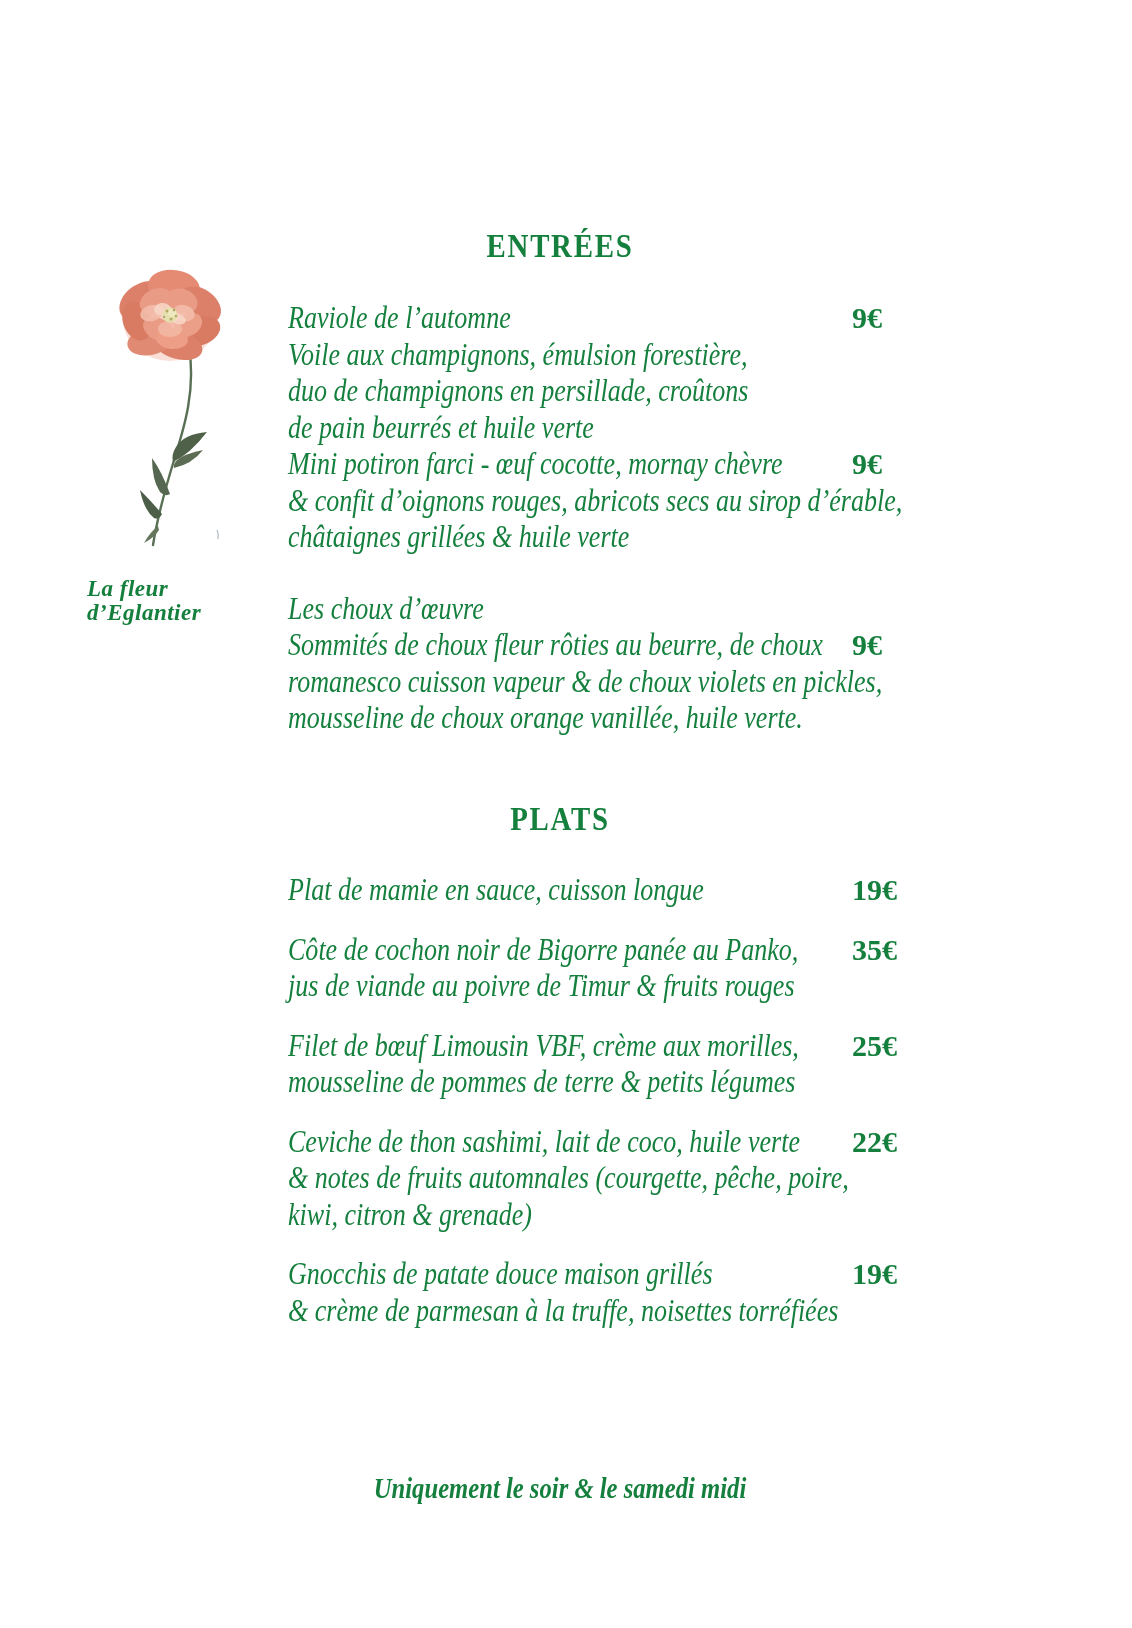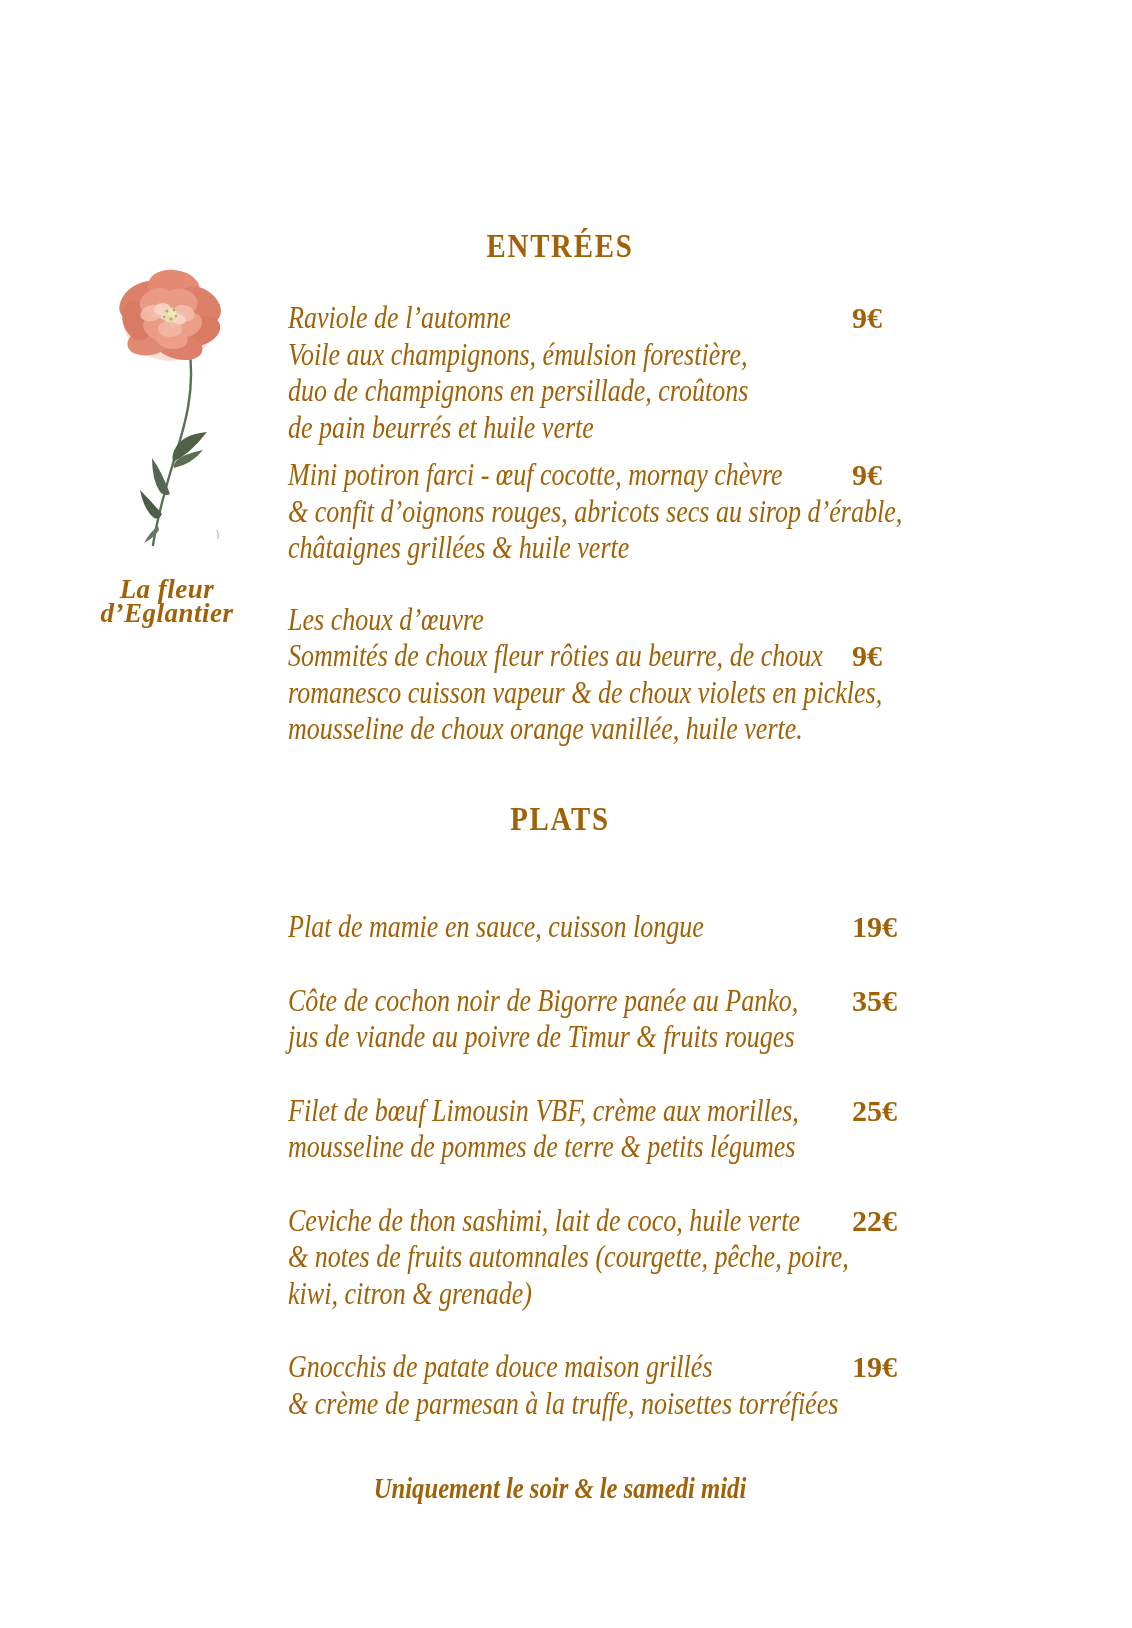--- a/index.html
+++ b/index.html
@@ -1,20 +1,20 @@
 <!DOCTYPE html>
 <html><head>
 <meta charset="utf-8">
 <style>
   html,body{margin:0;padding:0;background:#ffffff;}
   .page{
     position:relative;
     width:1132px;height:1628px;
     background:#ffffff;
-    color:#a16207;
+    color:#15803d;
     font-family:"Liberation Serif", serif;
     overflow:hidden;
   }
   .section-title{
     position:absolute;left:0;width:1120px;
     text-align:center;
     font-weight:700;
     font-size:34px;
     letter-spacing:2px;
     transform:scaleX(.85);
@@ -22,23 +22,23 @@
     white-space:nowrap;
   }
   .entrees-title{top:227px;}
   .plats-title{top:800px;}
   .items{
     position:absolute;left:288px;width:780px;
   }
   .entrees-items{top:300px;}
   .plats-items{top:872px;}
   .item{position:relative;}
-  .entrees-items .item:nth-child(1){margin-bottom:11px;font-family:Liberation Serif, serif;}
+  .entrees-items .item:nth-child(1){margin-bottom:0;font-family:Liberation Serif, serif;}
   .entrees-items .item:nth-child(2){margin-bottom:35px;}
-  .plats-items .item{margin-bottom:23px;margin-top:37px;}
+  .plats-items .item{margin-bottom:23px;}
   .item-lines{
     font-style:italic;
     font-size:31px;
     line-height:36.5px;
     transform:scaleX(.84);
     transform-origin:0 0;
   }
   .line{white-space:nowrap;}
   .price{
     position:absolute;
@@ -50,23 +50,22 @@
     font-style:normal;
     text-align:left;
   }
   .price.on-line-2{top:36.5px;}
   .flower{
     position:absolute;left:100px;top:262px;
     width:140px;height:290px;
   }
   .flower-caption{
     position:absolute;left:87px;top:577px;width:160px;
-    text-align:center;
     font-weight:700;font-style:italic;
-    font-size:27px;line-height:24px;
+    font-size:23px;line-height:24px;
     letter-spacing:.5px;
   }
   .footer-note{
     position:absolute;left:0;top:1472px;width:1120px;
     text-align:center;
     font-weight:700;font-style:italic;
     font-size:29px;
     transform:scaleX(.85);
     transform-origin:50% 0;
     white-space:nowrap;

